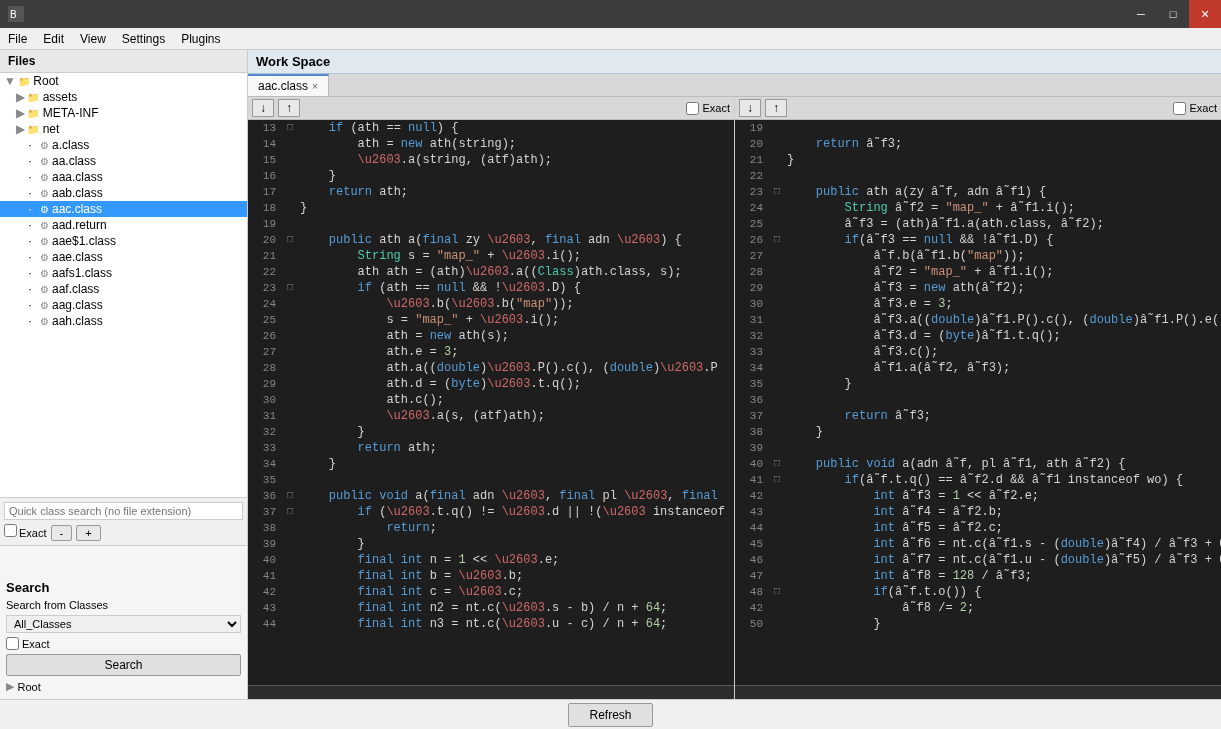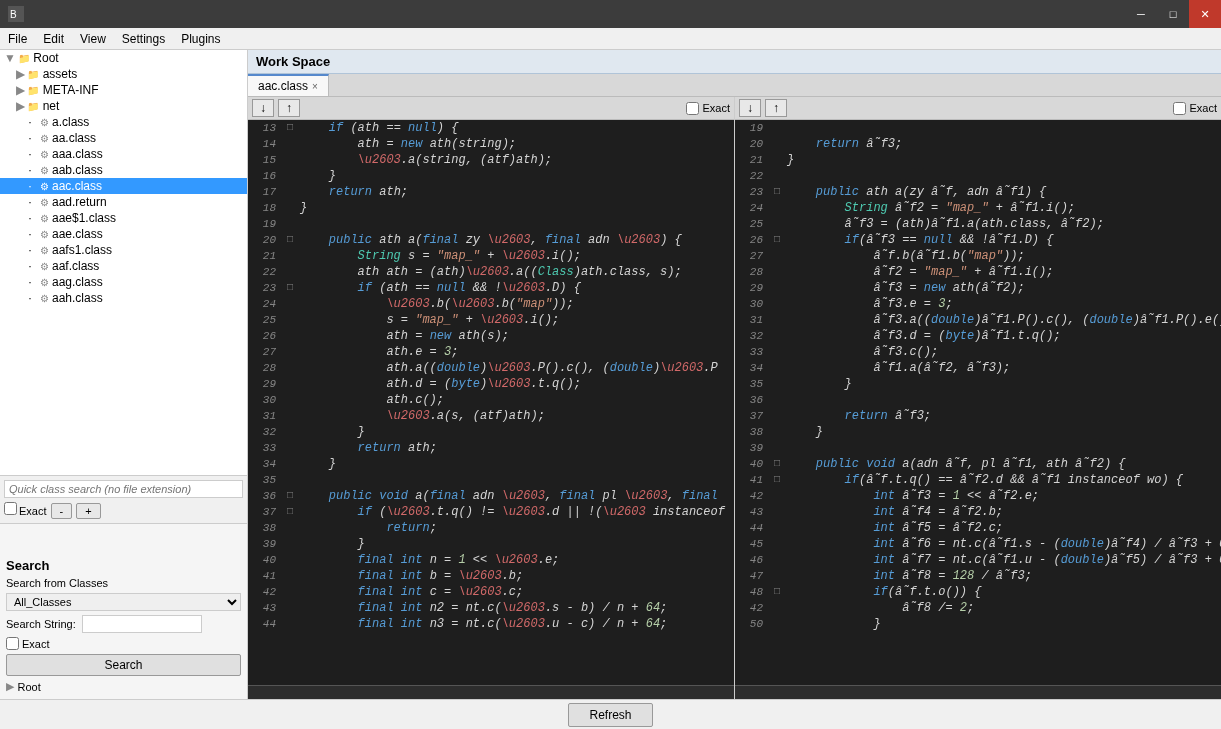--- a/index.html
+++ b/index.html
@@ -108,21 +108,20 @@
       background: #f0f0f0;
       border-top: 1px solid #ccc;
     }
     #quick-search input {
       width: 100%;
       font-size: 11px;
       padding: 2px 4px;
       border: 1px solid #ccc;
       color: #888;
       margin-bottom: 4px;
-      font-style: italic;
     }
     #quick-search-opts {
       display: flex;
       align-items: center;
       gap: 4px;
     }
     .checkbox-label { display: flex; align-items: center; gap: 2px; font-size: 11px; }
     .btn-small {
       font-size: 11px;
       padding: 1px 8px;
@@ -241,21 +240,20 @@
     
     .code-scroll {
       flex: 1;
       overflow-y: scroll;
       overflow-x: auto;
       background: #1e1e1e;
       color: #d4d4d4;
       font-family: 'Courier New', monospace;
       font-size: 12px;
       line-height: 16px;
-      font-style: italic;
     }
     .code-lines {
       display: flex;
       flex-direction: column;
       min-width: max-content;
       padding: 0;
     }
     .code-line {
       display: flex;
       min-height: 16px;
@@ -338,20 +336,21 @@
   <span class="menu-item">View</span>
   <span class="menu-item">Settings</span>
   <span class="menu-item">Plugins</span>
 </div>
 
 <div id="main">
 
   <div id="left-panel">
 
     <div id="files-section">
+      <div class="section-header">Files</div>
       <div id="file-tree">
 
         <div class="tree-item" style="padding-left:4px">
           <span style="color:#888;margin-right:2px">▼</span>
           <span class="folder-icon icon">📁</span>
           <span>Root</span>
         </div>
         <div class="tree-item" style="padding-left:16px">
           <span style="color:#888;margin-right:2px">▶</span>
           <span class="folder-icon icon">📁</span>
@@ -445,24 +444,20 @@
     <div id="search-section">
       <div class="search-section-title">Search</div>
       <div class="search-row">
         <label>Search from Classes</label>
       </div>
       <div class="search-row">
         <select style="width:100%">
           <option>All_Classes</option>
           <option>Current_Class</option>
         </select>
-      </div>
-      <div style="font-family:Arial,sans-serif;font-size:11px;margin-bottom:4px;display:flex;align-items:center;gap:6px">
-        <span>Search String:</span>
-        <input type="text" id="search-string-input" style="">
       </div>
       <div class="search-exact">
         <input type="checkbox" style="">
         <span>Exact</span>
       </div>
       <button class="search-btn">Search</button>
       <div class="root-item">
         <span style="color:#888">▶</span>
         <span>Root</span>
       </div>

